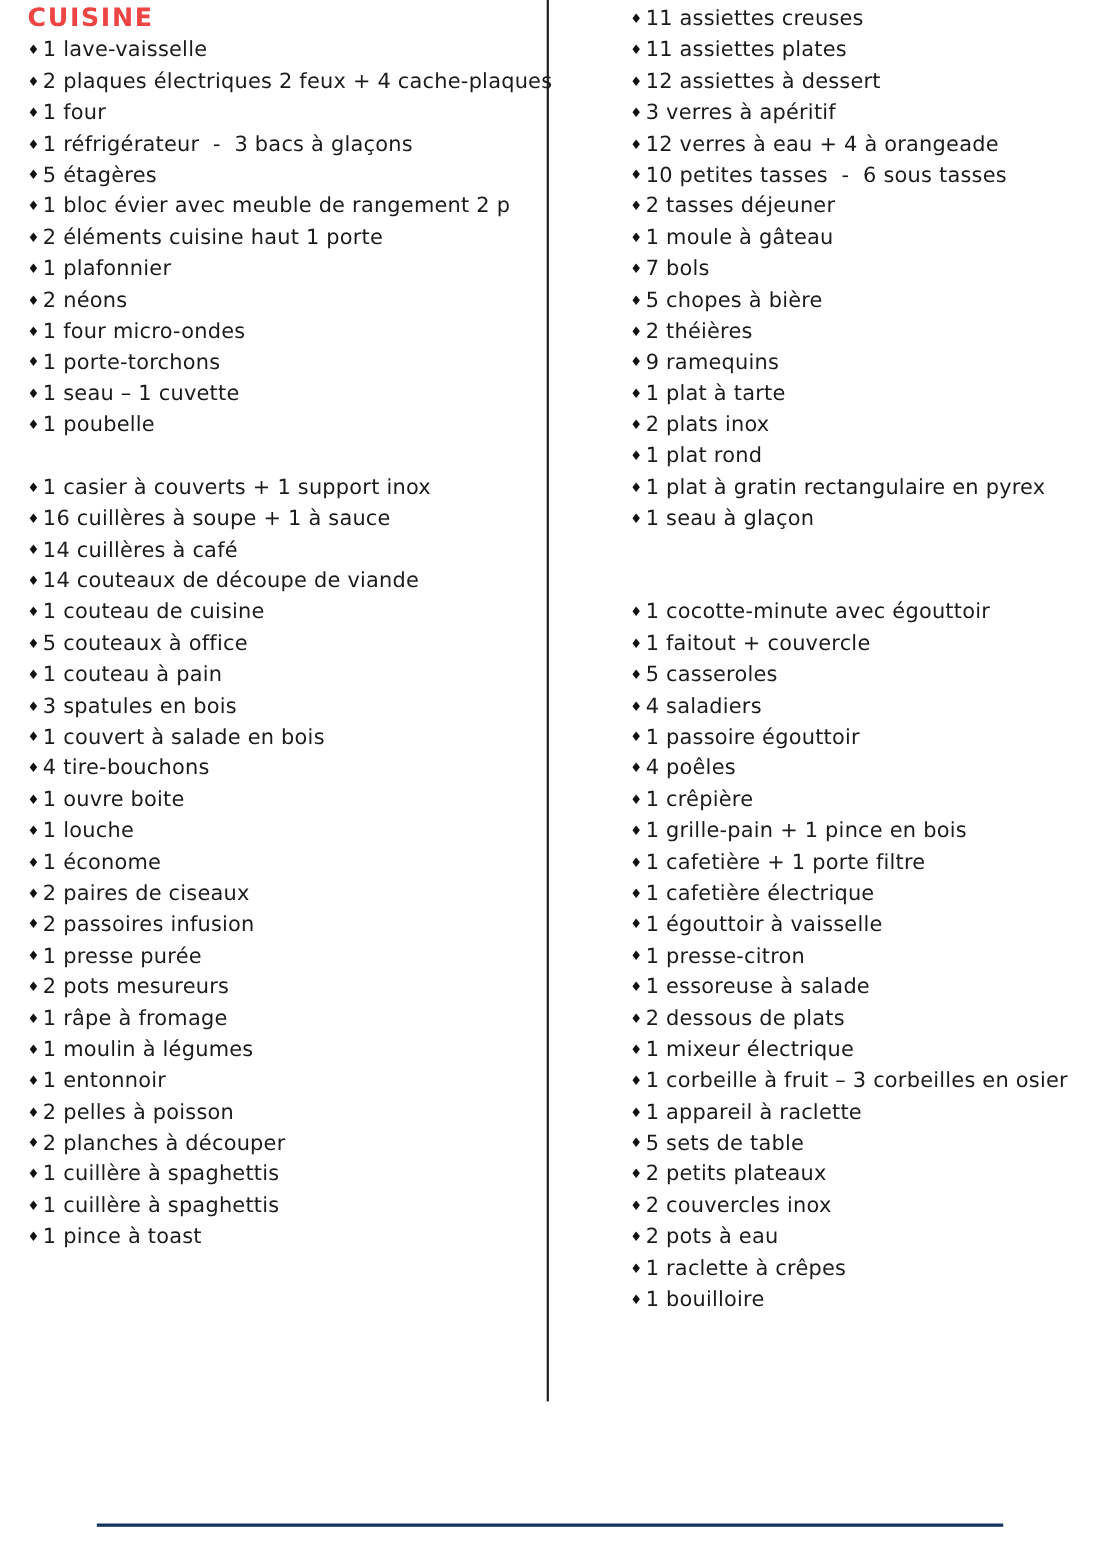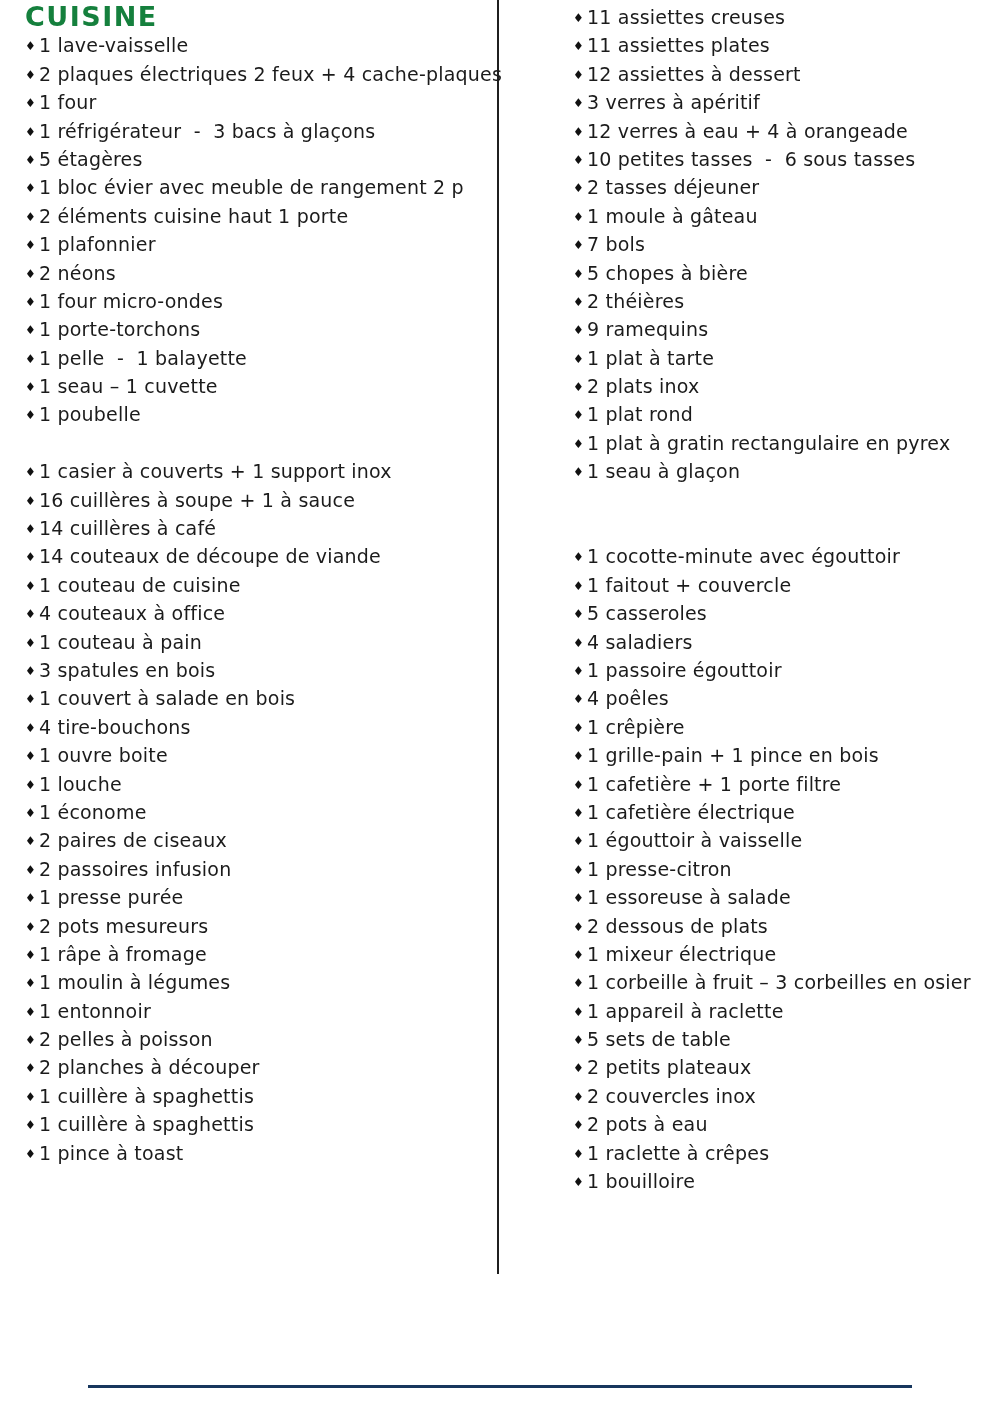--- a/index.html
+++ b/index.html
@@ -29,24 +29,24 @@
     height: 3px;
     background: #17365d;
   }
   .col { position: absolute; top: 3px; }
   .col-left  { left: 25px;  width: 470px; }
   .col-right { left: 573px; width: 450px; }
   .title {
     margin: 0;
     height: 28.4px;
     line-height: 28.4px;
-    font-size: 27px;
+    font-size: 23px;
     font-weight: bold;
     letter-spacing: 1.5px;
-    color: #15803d;
+    color: #ef4444;
   }
   .item {
     height: 28.4px;
     line-height: 28.4px;
     font-size: 19px;
     white-space: pre;
     letter-spacing: 0.2px;
   }
   .item.blank {  }
   .bullet {
@@ -70,30 +70,29 @@
         <div class="item"><span class="bullet">♦</span><span>2 plaques électriques 2 feux + 4 cache-plaques</span></div>
         <div class="item"><span class="bullet">♦</span><span>1 four</span></div>
         <div class="item"><span class="bullet">♦</span><span>1 réfrigérateur  -  3 bacs à glaçons</span></div>
         <div class="item"><span class="bullet">♦</span><span>5 étagères</span></div>
         <div class="item"><span class="bullet">♦</span><span>1 bloc évier avec meuble de rangement 2 p</span></div>
         <div class="item"><span class="bullet">♦</span><span>2 éléments cuisine haut 1 porte</span></div>
         <div class="item"><span class="bullet">♦</span><span>1 plafonnier</span></div>
         <div class="item"><span class="bullet">♦</span><span>2 néons</span></div>
         <div class="item"><span class="bullet">♦</span><span>1 four micro-ondes</span></div>
         <div class="item"><span class="bullet">♦</span><span>1 porte-torchons</span></div>
-        <div class="item"><span class="bullet">♦</span><span>1 pelle  -  1 balayette</span></div>
         <div class="item"><span class="bullet">♦</span><span>1 seau – 1 cuvette</span></div>
         <div class="item"><span class="bullet">♦</span><span>1 poubelle</span></div>
         <div class="item blank"></div>
         <div class="item"><span class="bullet">♦</span><span>1 casier à couverts + 1 support inox</span></div>
         <div class="item"><span class="bullet">♦</span><span>16 cuillères à soupe + 1 à sauce</span></div>
         <div class="item"><span class="bullet">♦</span><span>14 cuillères à café</span></div>
         <div class="item"><span class="bullet">♦</span><span>14 couteaux de découpe de viande</span></div>
         <div class="item"><span class="bullet">♦</span><span>1 couteau de cuisine</span></div>
-        <div class="item"><span class="bullet">♦</span><span>4 couteaux à office</span></div>
+        <div class="item"><span class="bullet">♦</span><span>5 couteaux à office</span></div>
         <div class="item"><span class="bullet">♦</span><span>1 couteau à pain</span></div>
         <div class="item"><span class="bullet">♦</span><span>3 spatules en bois</span></div>
         <div class="item"><span class="bullet">♦</span><span>1 couvert à salade en bois</span></div>
         <div class="item"><span class="bullet">♦</span><span>4 tire-bouchons</span></div>
         <div class="item"><span class="bullet">♦</span><span>1 ouvre boite</span></div>
         <div class="item"><span class="bullet">♦</span><span>1 louche</span></div>
         <div class="item"><span class="bullet">♦</span><span>1 économe</span></div>
         <div class="item"><span class="bullet">♦</span><span>2 paires de ciseaux</span></div>
         <div class="item"><span class="bullet">♦</span><span>2 passoires infusion</span></div>
         <div class="item"><span class="bullet">♦</span><span>1 presse purée</span></div>

